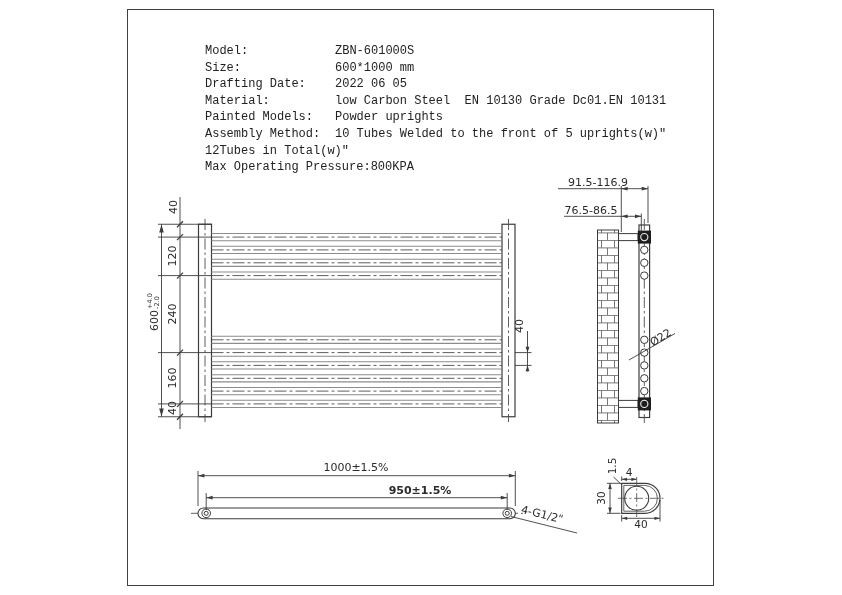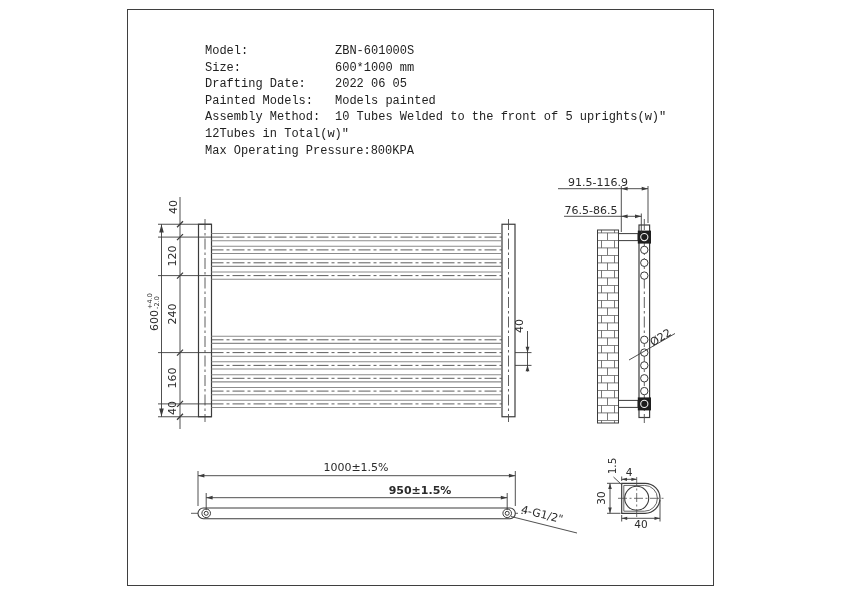--- a/index.html
+++ b/index.html
@@ -173,22 +173,26 @@
     </div>
     <div class="spec-row">
       <span class="spec-label">Size:</span>
       <span class="spec-value">600*1000 mm</span>
     </div>
     <div class="spec-row">
       <span class="spec-label">Drafting Date:</span>
       <span class="spec-value">2022 06 05</span>
     </div>
     <div class="spec-row">
+      <span class="spec-label">Material:</span>
+      <span class="spec-value">low Carbon Steel  EN 10130 Grade Dc01.EN 10131</span>
+    </div>
+    <div class="spec-row">
       <span class="spec-label">Painted Models:</span>
-      <span class="spec-value">Models painted</span>
+      <span class="spec-value">Powder uprights</span>
     </div>
     <div class="spec-row">
       <span class="spec-label">Assembly Method:</span>
       <span class="spec-value">10 Tubes Welded to the front of 5 uprights(w)"</span>
     </div>
     <div class="spec-row">
       <span class="spec-label">12Tubes in Total(w)"</span>
       <span class="spec-value"></span>
     </div>
     <div class="spec-row">

